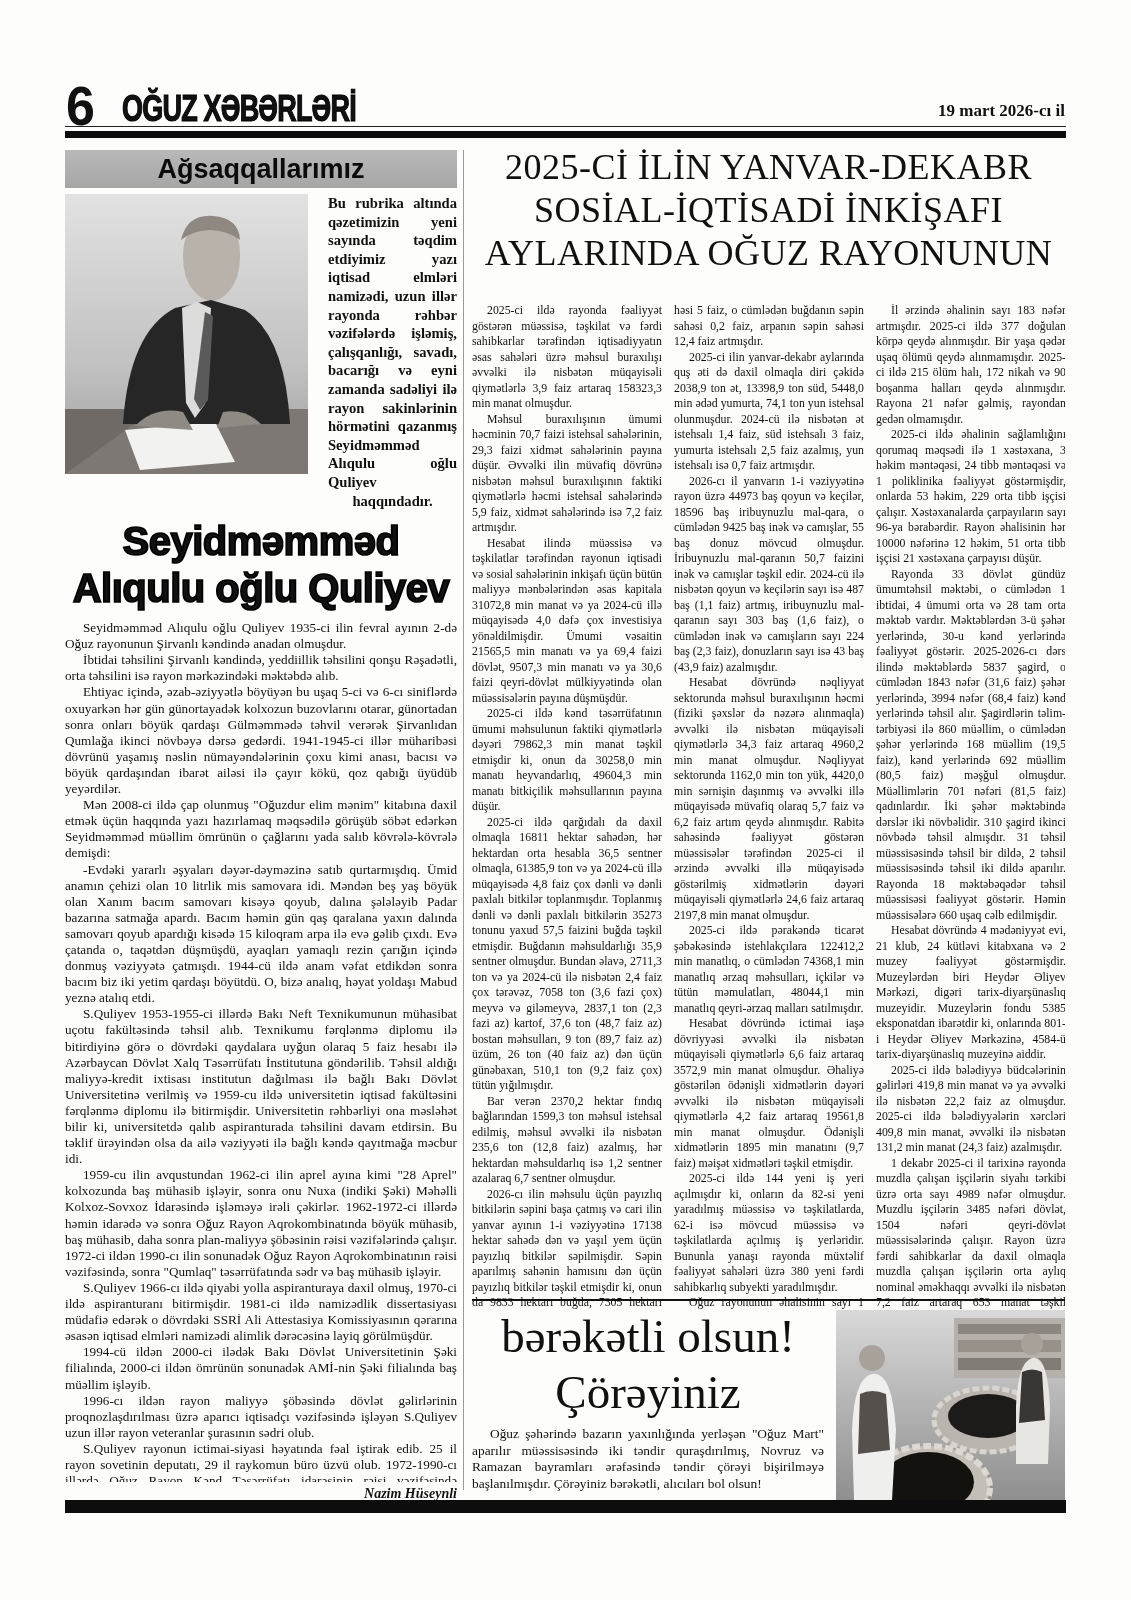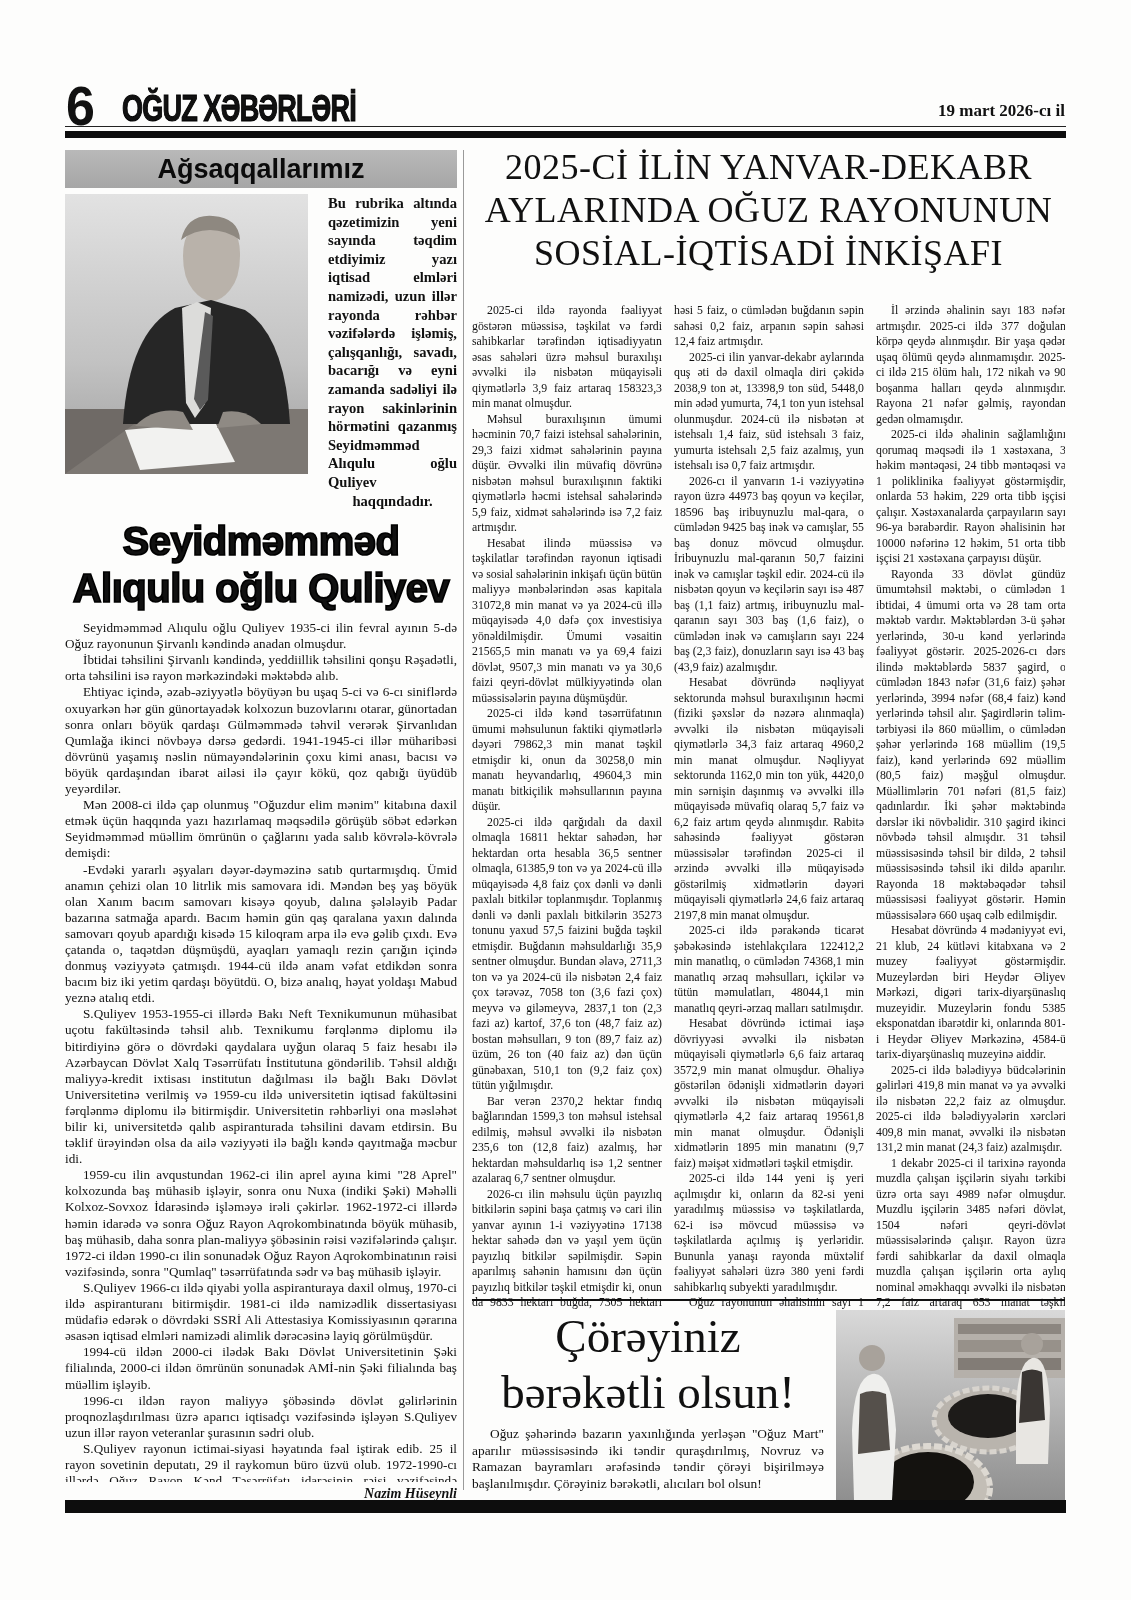--- a/index.html
+++ b/index.html
@@ -88,43 +88,43 @@
         <path d="M58 230 q6 -92 52 -116 l36 -8 l34 10 q40 26 45 114 z" fill="#262626"></path>
         <path d="M132 108 l14 6 l-6 96 l-10 14 l-9 -15 l-4 -95 z" fill="#dcdcda"></path>
         <path d="M140 118 l8 4 l-5 84 l-8 10 l-6 -11 z" fill="#5a5a5a"></path>
         <path d="M70 232 q20 -20 48 -14 l10 18 z" fill="#8f8a84"></path>
         <path d="M196 230 q-16 -16 -38 -12 l-6 16 z" fill="#8f8a84"></path>
       </svg>
       <div class="intro">Bu rubrika altında qəzetimizin yeni sayında təqdim etdiyimiz yazı iqtisad elmləri namizədi, uzun illər rayonda rəhbər vəzifələrdə işləmiş, çalışqanlığı, savadı, bacarığı və eyni zamanda sadəliyi ilə rayon sakinlərinin hörmətini qazanmış Seyidməmməd Alıqulu oğlu Quliyev haqqındadır.</div>
     </div>
     <div class="person-title">Seyidməmməd Alıqulu oğlu Quliyev</div>
     <div class="left-body">
-      <p>Seyidməmməd Alıqulu oğlu Quliyev 1935-ci ilin fevral ayının 5-də Oğuz rayonunun Şirvanlı kəndində anadan olmuşdur.</p>
+      <p>Seyidməmməd Alıqulu oğlu Quliyev 1935-ci ilin fevral ayının 2-də Oğuz rayonunun Şirvanlı kəndində anadan olmuşdur.</p>
       <p>İbtidai təhsilini Şirvanlı kəndində, yeddiillik təhsilini qonşu Rəşadətli, orta təhsilini isə rayon mərkəzindəki məktəbdə alıb.</p>
       <p>Ehtiyac içində, əzab-əziyyətlə böyüyən bu uşaq 5-ci və 6-cı siniflərdə oxuyarkən hər gün günortayadək kolxozun buzovlarını otarar, günortadan sonra onları böyük qardaşı Gülməmmədə təhvil verərək Şirvanlıdan Qumlağa ikinci növbəyə dərsə gedərdi. 1941-1945-ci illər müharibəsi dövrünü yaşamış nəslin nümayəndələrinin çoxu kimi anası, bacısı və böyük qardaşından ibarət ailəsi ilə çayır kökü, qoz qabığı üyüdüb yeyərdilər.</p>
       <p>Mən 2008-ci ildə çap olunmuş "Oğuzdur elim mənim" kitabına daxil etmək üçün haqqında yazı hazırlamaq məqsədilə görüşüb söbət edərkən Seyidməmməd müəllim ömrünün o çağlarını yada salıb kövrələ-kövrələ demişdi:</p>
       <p>-Evdəki yararlı əşyaları dəyər-dəyməzinə satıb qurtarmışdıq. Ümid anamın çehizi olan 10 litrlik mis samovara idi. Məndən beş yaş böyük olan Xanım bacım samovarı kisəyə qoyub, dalına şələləyib Padar bazarına satmağa apardı. Bacım həmin gün qaş qaralana yaxın dalında samovarı qoyub apardığı kisədə 15 kiloqram arpa ilə evə gəlib çıxdı. Evə çatanda o, taqətdən düşmüşdü, ayaqları yamaqlı rezin çarığın içində donmuş vəziyyətə çatmışdı. 1944-cü ildə anam vəfat etdikdən sonra bacım biz iki yetim qardaşı böyütdü. O, bizə analıq, həyat yoldaşı Mabud yeznə atalıq etdi.</p>
       <p>S.Quliyev 1953-1955-ci illərdə Bakı Neft Texnikumunun mühasibat uçotu fakültəsində təhsil alıb. Texnikumu fərqlənmə diplomu ilə bitirdiyinə görə o dövrdəki qaydalara uyğun olaraq 5 faiz hesabı ilə Azərbaycan Dövlət Xalq Təsərrüfatı İnstitutuna göndərilib. Təhsil aldığı maliyyə-kredit ixtisası institutun dağılması ilə bağlı Bakı Dövlət Universitetinə verilmiş və 1959-cu ildə universitetin iqtisad fakültəsini fərqlənmə diplomu ilə bitirmişdir. Universitetin rəhbərliyi ona məsləhət bilir ki, universitetdə qalıb aspiranturada təhsilini davam etdirsin. Bu təklif ürəyindən olsa da ailə vəziyyəti ilə bağlı kəndə qayıtmağa məcbur idi.</p>
       <p>1959-cu ilin avqustundan 1962-ci ilin aprel ayına kimi "28 Aprel" kolxozunda baş mühasib işləyir, sonra onu Nuxa (indiki Şəki) Məhəlli Kolxoz-Sovxoz İdarəsində işləməyə irəli çəkirlər. 1962-1972-ci illərdə həmin idarədə və sonra Oğuz Rayon Aqrokombinatında böyük mühasib, baş mühasib, daha sonra plan-maliyyə şöbəsinin rəisi vəzifələrində çalışır. 1972-ci ildən 1990-cı ilin sonunadək Oğuz Rayon Aqrokombinatının rəisi vəzifəsində, sonra "Qumlaq" təsərrüfatında sədr və baş mühasib işləyir.</p>
       <p>S.Quliyev 1966-cı ildə qiyabi yolla aspiranturaya daxil olmuş, 1970-ci ildə aspiranturanı bitirmişdir. 1981-ci ildə namizədlik dissertasiyası müdafiə edərək o dövrdəki SSRİ Ali Attestasiya Komissiyasının qərarına əsasən iqtisad elmləri namizədi alimlik dərəcəsinə layiq görülmüşdür.</p>
       <p>1994-cü ildən 2000-ci ilədək Bakı Dövlət Universitetinin Şəki filialında, 2000-ci ildən ömrünün sonunadək AMİ-nin Şəki filialında baş müəllim işləyib.</p>
       <p>1996-cı ildən rayon maliyyə şöbəsində dövlət gəlirlərinin proqnozlaşdırılması üzrə aparıcı iqtisadçı vəzifəsində işləyən S.Quliyev uzun illər rayon veteranlar şurasının sədri olub.</p>
       <p>S.Quliyev rayonun ictimai-siyasi həyatında fəal iştirak edib. 25 il rayon sovetinin deputatı, 29 il raykomun büro üzvü olub. 1972-1990-cı illərdə Oğuz Rayon Kənd Təsərrüfatı idarəsinin rəisi vəzifəsində işləyərkən iki dəfə "Şərəf nişanı" ordeninə, "Rəşadətli Əməyə görə", "Əmək veteranı" medallarına və "XI beşilliyin zərbəçisi" döş nişanına layiq görülmüşdür. Dəfələrlə rayon partiya komitəsinin və rayon icra hakimiyyətinin Fəxri fərmanlarına layiq görülmüşdür.</p>
 
     </div>
     <div class="author">Nazim Hüseynli</div>
   </div>
 
   <div class="v-divider"></div>
 
   <div class="main-art">
     <div class="headline">
       <div>2025-Cİ İLİN YANVAR-DEKABR</div>
+      <div>SOSİAL-İQTİSADİ İNKİŞAFI</div>
       <div>AYLARINDA OĞUZ RAYONUNUN</div>
-      <div>SOSİAL-İQTİSADİ İNKİŞAFI</div>
     </div>
     <div class="cols">
       <div class="col">
         <p>2025-ci ildə rayonda fəaliyyət göstərən müəssisə, təşkilat və fərdi sahibkarlar tərəfindən iqtisadiyyatın əsas sahələri üzrə məhsul buraxılışı əvvəlki ilə nisbətən müqayisəli qiymətlərlə 3,9 faiz artaraq 158323,3 min manat olmuşdur.</p>
         <p>Məhsul buraxılışının ümumi həcminin 70,7 faizi istehsal sahələrinin, 29,3 faizi xidmət sahələrinin payına düşür. Əvvəlki ilin müvafiq dövrünə nisbətən məhsul buraxılışının faktiki qiymətlərlə həcmi istehsal sahələrində 5,9 faiz, xidmət sahələrində isə 7,2 faiz artmışdır.</p>
         <p>Hesabat ilində müəssisə və təşkilatlar tərəfindən rayonun iqtisadi və sosial sahələrinin inkişafı üçün bütün maliyyə mənbələrindən əsas kapitala 31072,8 min manat və ya 2024-cü illə müqayisədə 4,0 dəfə çox investisiya yönəldilmişdir. Ümumi vəsaitin 21565,5 min manatı və ya 69,4 faizi dövlət, 9507,3 min manatı və ya 30,6 faizi qeyri-dövlət mülkiyyətində olan müəssisələrin payına düşmüşdür.</p>
         <p>2025-ci ildə kənd təsərrüfatının ümumi məhsulunun faktiki qiymətlərlə dəyəri 79862,3 min manat təşkil etmişdir ki, onun da 30258,0 min manatı heyvandarlıq, 49604,3 min manatı bitkiçilik məhsullarının payına düşür.</p>
         <p>2025-ci ildə qarğıdalı da daxil olmaqla 16811 hektar sahədən, hər hektardan orta hesabla 36,5 sentner olmaqla, 61385,9 ton və ya 2024-cü illə müqayisədə 4,8 faiz çox dənli və dənli paxlalı bitkilər toplanmışdır. Toplanmış dənli və dənli paxlalı bitkilərin 35273 tonunu yaxud 57,5 faizini buğda təşkil etmişdir. Buğdanın məhsuldarlığı 35,9 sentner olmuşdur. Bundan əlavə, 2711,3 ton və ya 2024-cü ilə nisbətən 2,4 faiz çox tərəvəz, 7058 ton (3,6 fazi çox) meyvə və giləmeyvə, 2837,1 ton (2,3 fazi az) kartof, 37,6 ton (48,7 faiz az) bostan məhsulları, 9 ton (89,7 faiz az) üzüm, 26 ton (40 faiz az) dən üçün günəbaxan, 510,1 ton (9,2 faiz çox) tütün yığılmışdır.</p>
         <p>Bar verən 2370,2 hektar fındıq bağlarından 1599,3 ton məhsul istehsal edilmiş, məhsul əvvəlki ilə nisbətən 235,6 ton (12,8 faiz) azalmış, hər hektardan məhsuldarlıq isə 1,2 sentner azalaraq 6,7 sentner olmuşdur.</p>
         <p>2026-cı ilin məhsulu üçün payızlıq bitkilərin səpini başa çatmış və cari ilin yanvar ayının 1-i vəziyyətinə 17138 hektar sahədə dən və yaşıl yem üçün payızlıq bitkilər səpilmişdir. Səpin aparılmış sahənin hamısını dən üçün payızlıq bitkilər təşkil etmişdir ki, onun da 9833 hektarı buğda, 7305 hektarı arpa əkinlərinin payına düşür. Ötən ilin eyni dövrü ilə müqayisədə dən üçün payızlıq bitkilərin səpin sa-</p>
@@ -149,22 +149,22 @@
 
       </div>
     </div>
   </div>
 
   <div class="mid-rule"></div>
 
   <div class="bread">
     <div class="bread-left">
       <div class="bread-title">
+        <div>bərəkətli olsun!</div>
         <div>Çörəyiniz</div>
-        <div>bərəkətli olsun!</div>
       </div>
       <div class="bread-body">
         <p>Oğuz şəhərində bazarın yaxınlığında yerləşən "Oğuz Mart" aparılır müəssisəsində iki təndir quraşdırılmış, Novruz və Ramazan bayramları ərəfəsində təndir çörəyi bişirilməyə başlanılmışdır. Çörəyiniz bərəkətli, alıcıları bol olsun!</p>
       </div>
     </div>
     <svg class="tandir" viewBox="0 0 229 190" preserveAspectRatio="none">
       <defs>
         <linearGradient id="tbg" x1="0" y1="0" x2="0" y2="1">
           <stop offset="0" stop-color="#d9d9d9"></stop>
             <stop offset="1" stop-color="#8f8f8f"></stop>

